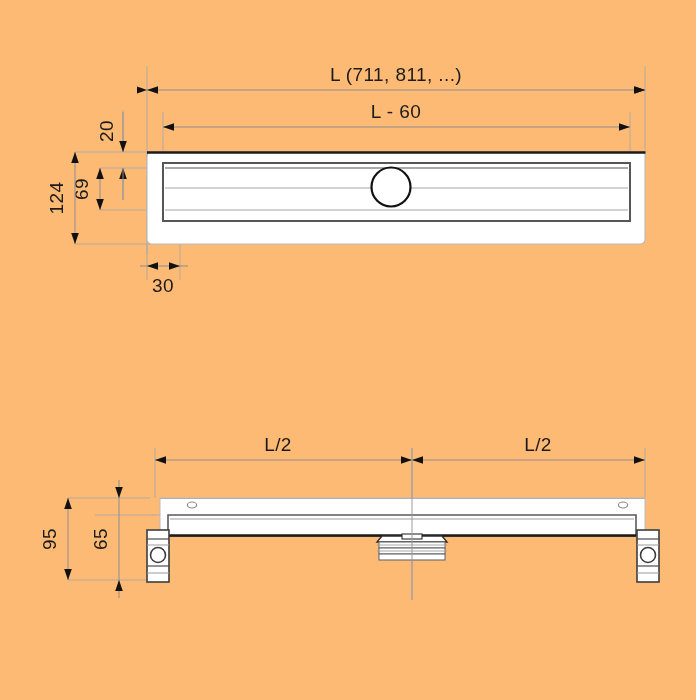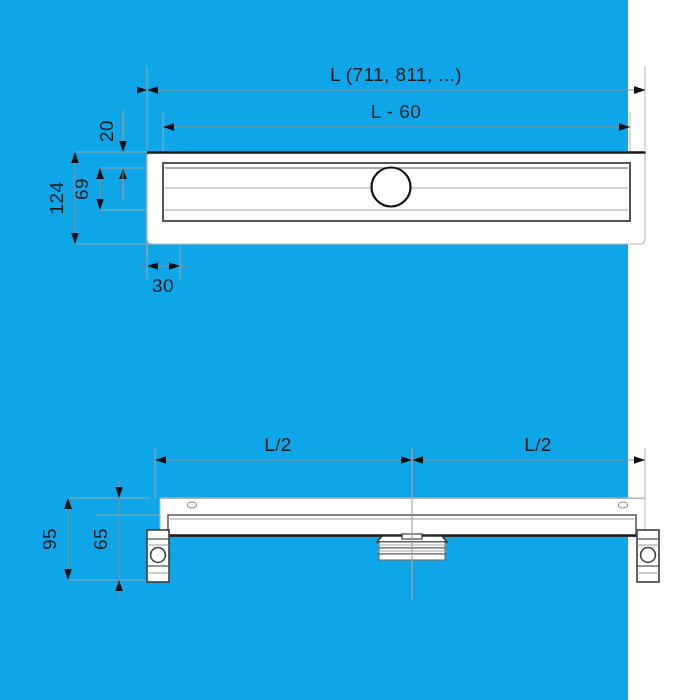--- a/index.html
+++ b/index.html
@@ -8,23 +8,23 @@
     background: #ffffff;
   }
   body {
     width: 700px;
     height: 700px;
     font-family: "Liberation Sans", sans-serif;
     overflow: hidden;
   }
   #drawing-root {
     position: relative;
-    width: 628px;
+    width: 696px;
     height: 700px;
-    background: #0ea5e9;
+    background: #fdba74;
   }
   svg.cad {
     position: absolute;
     top: 0;
     left: 0;
     width: 700px;
     height: 700px;
     display: block;
   }
   .dimtext {

